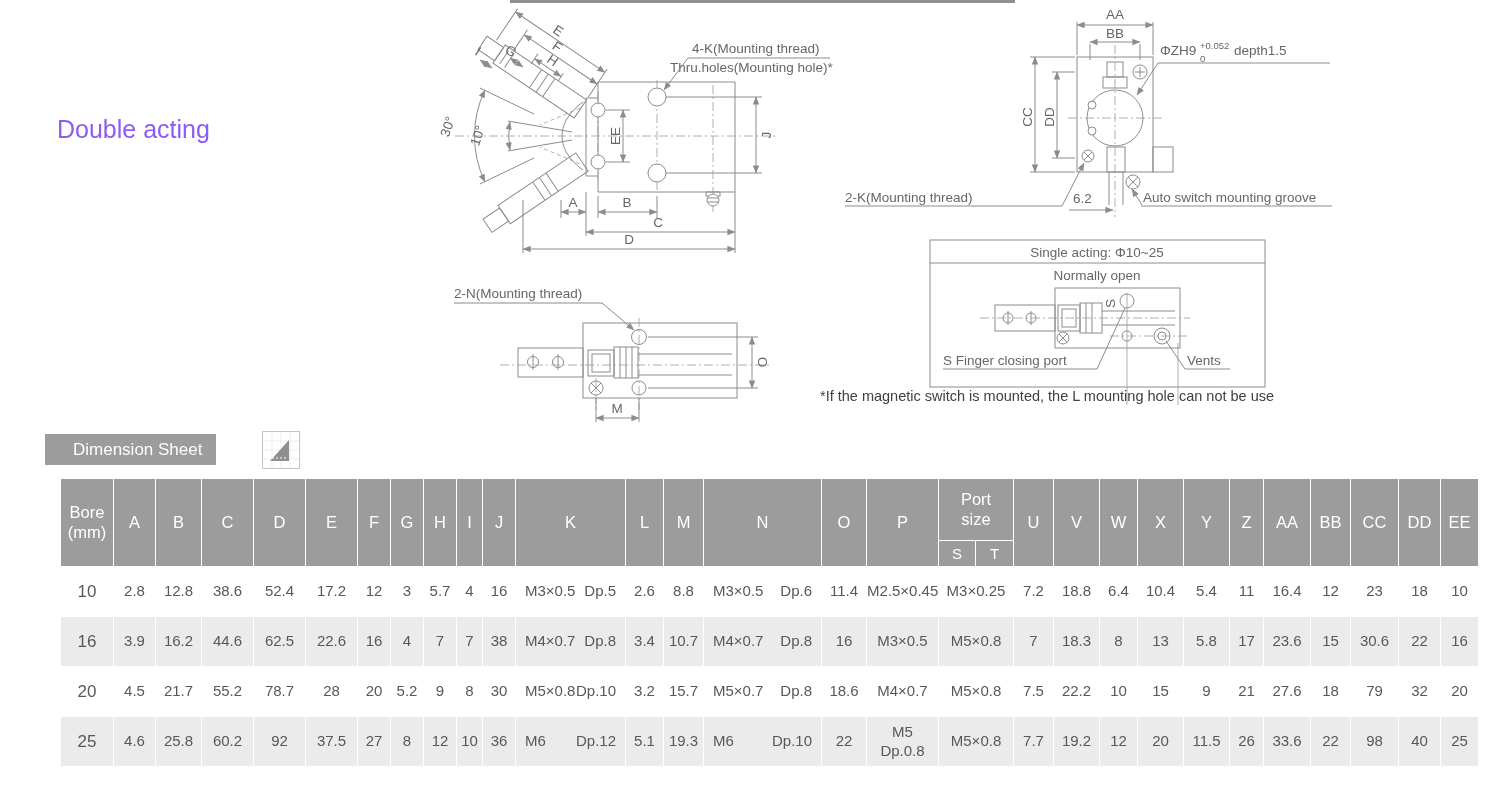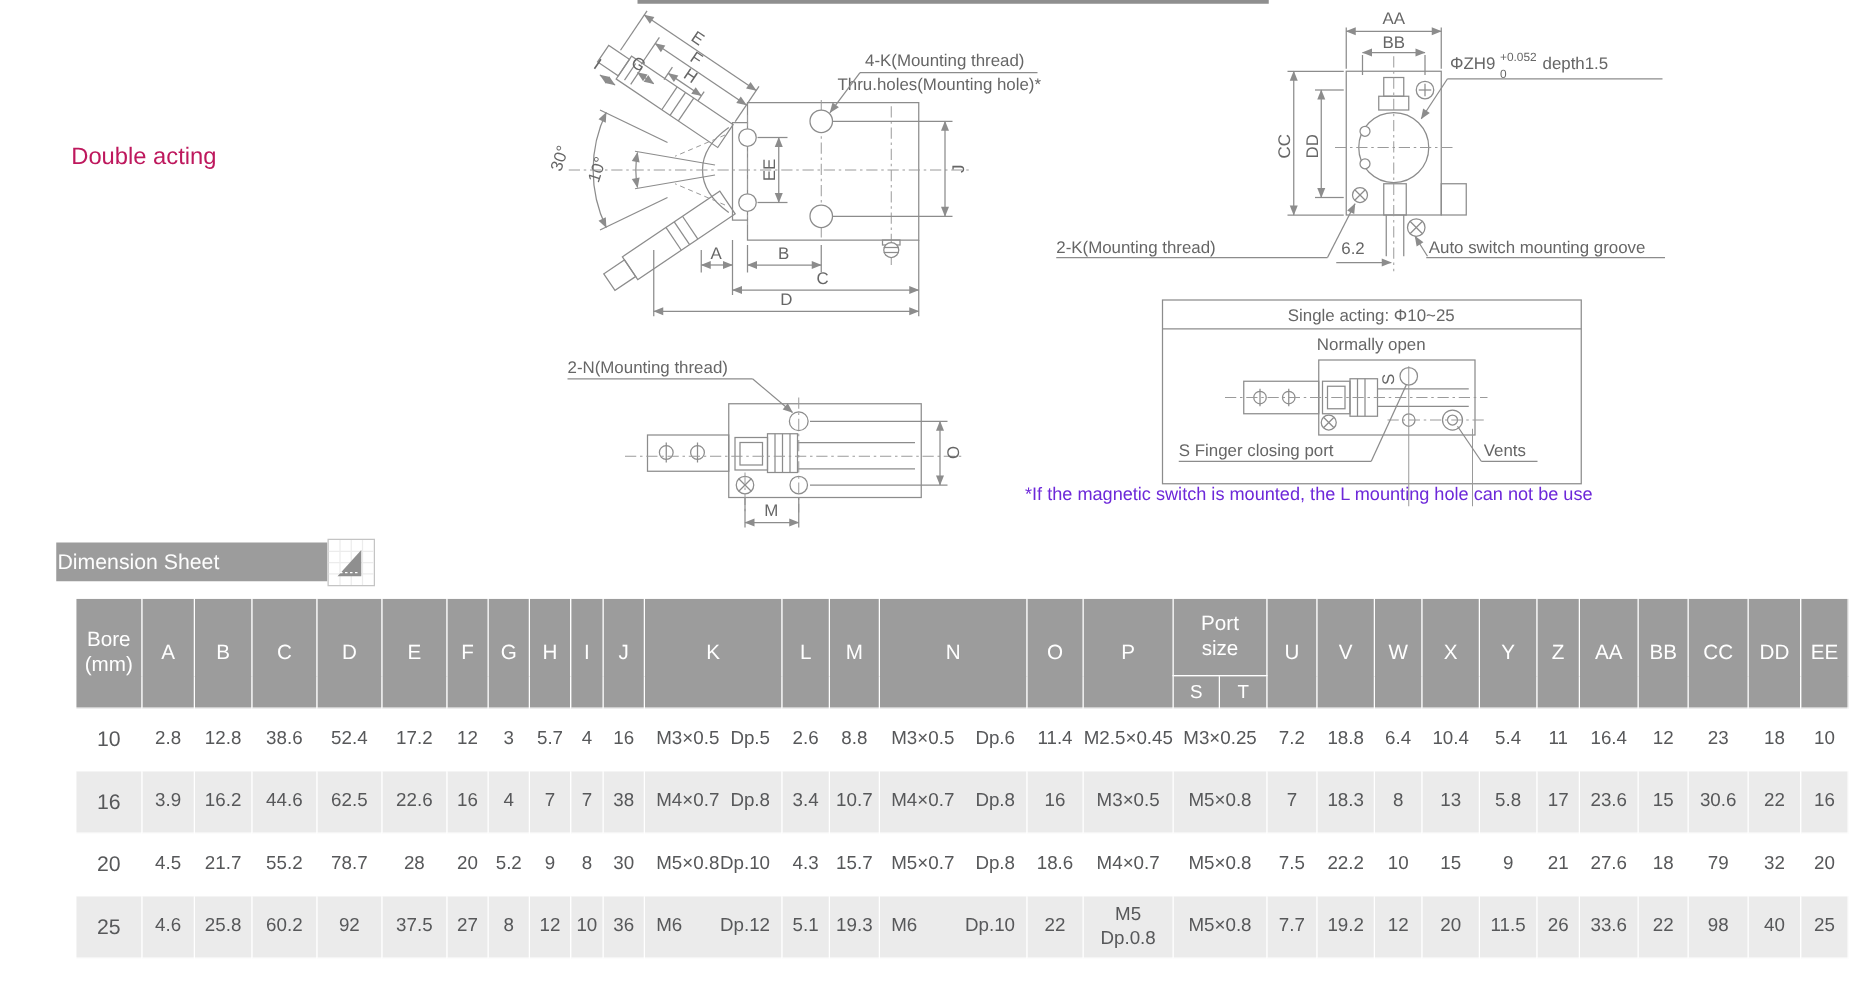--- a/index.html
+++ b/index.html
@@ -4,24 +4,24 @@
 <style>
   *{margin:0;padding:0;box-sizing:border-box}
   html,body{background:#fff}
   body{font-family:"Liberation Sans","DejaVu Sans",sans-serif}
   .page{position:relative;width:1500px;height:805px;background:#fff;overflow:hidden}
   .abs{position:absolute}
   svg{overflow:visible;display:block}
   svg text{font-family:"Liberation Sans","DejaVu Sans",sans-serif;font-size:13.5px;fill:#666;stroke:none}
   svg text.sm{font-size:9.5px}
   svg text.mid{text-anchor:middle}
-  .variant-label{font-size:19px;color:#be185d}
-  .footnote{font-size:14.5px;color:#6d28d9}
+  .variant-label{font-size:25px;color:#8b5cf6}
+  .footnote{font-size:14.5px;color:#404040}
   .topline{background:#8f8f8f}
-  .ds-bar{background:#9c9c9c;color:#fdfdfd;font-size:17px;line-height:31px;padding-left:1px;width:217px;height:31px}
+  .ds-bar{background:#9c9c9c;color:#fdfdfd;font-size:17px;line-height:31px;padding-left:28px;width:171px;height:31px}
   .ds-icon{width:38px;height:38px;background:#fff;border:1px solid #c4c4c4}
   table{border-collapse:collapse;table-layout:fixed;width:1418px}
   th{background:#9c9c9c;color:#fff;font-weight:normal;font-size:16.5px;border:1px solid #fff;text-align:center;line-height:1.2;vertical-align:middle}
   tr.hr1{height:62px}
   tr.hr2{height:26px}
   tr.hr2 th{font-size:15px}
   td{font-size:15px;color:#57585a;text-align:center;border:1px solid #fff;height:50px;white-space:nowrap;vertical-align:middle;line-height:1.25}
   tr.alt td{background:#ebebeb}
   td.bore{font-size:17px}
   .split-wrap{display:flex;justify-content:space-between;padding:0 9px}
@@ -516,21 +516,21 @@
             <td>5.2</td>
             <td>9</td>
             <td>8</td>
             <td>30</td>
             <td>
               <div class="split-wrap">
                 <span>M5×0.8</span>
                 <span>Dp.10</span>
               </div>
             </td>
-            <td>4.3</td>
+            <td>3.2</td>
             <td>15.7</td>
             <td>
               <div class="split-wrap">
                 <span>M5×0.7</span>
                 <span>Dp.8</span>
               </div>
             </td>
             <td>18.6</td>
             <td>M4×0.7</td>
             <td colspan="2">M5×0.8</td>

